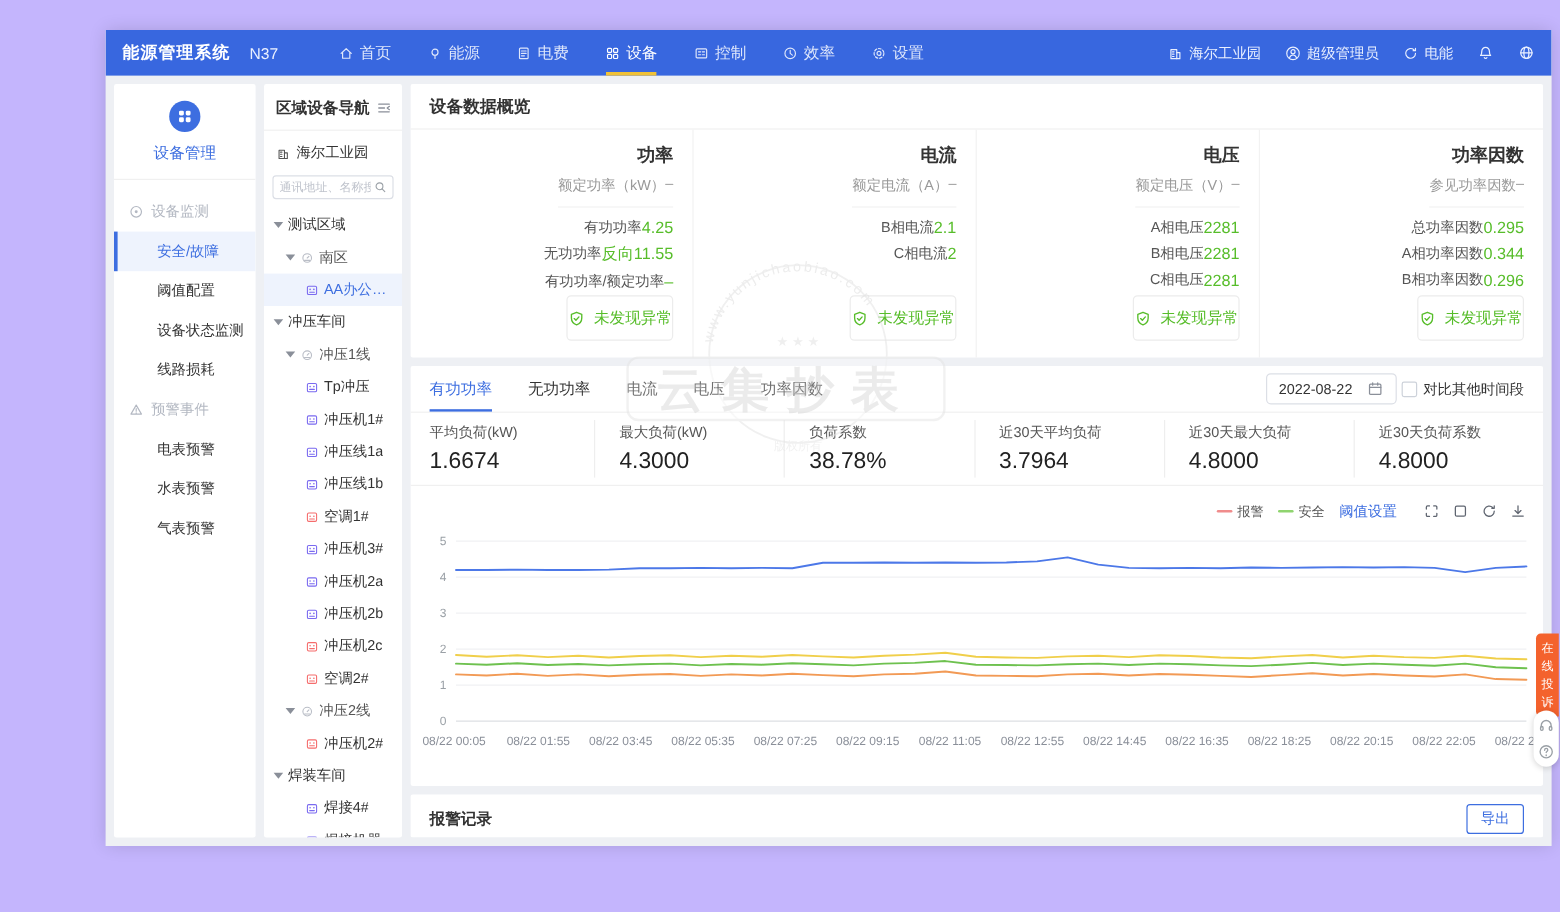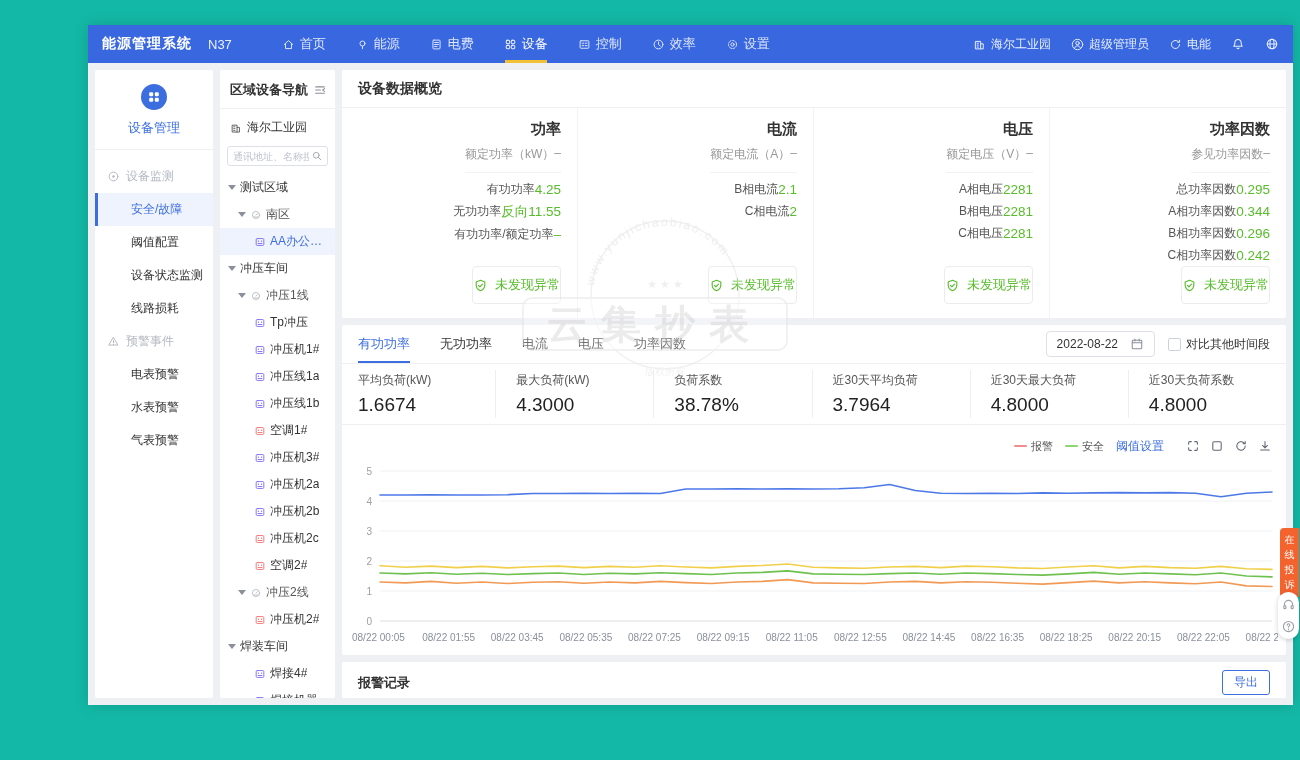--- a/index.html
+++ b/index.html
@@ -1,17 +1,17 @@
 <!DOCTYPE html>
 <html><head>
 <meta charset="utf-8">
 <style>
   * { margin:0; padding:0; box-sizing:border-box; }
   body { font-family:"Liberation Sans", sans-serif; background:#fff; }
-  .page { position:relative; width:1300px; height:760px; background:#14b8a6; overflow:hidden; }
+  .page { position:relative; width:1300px; height:760px; background:#c4b5fd; overflow:hidden; }
   .app { position:absolute; left:88px; top:25px; width:1205px; height:680px; background:#eef0f4;
          box-shadow:0 0 14px rgba(0,0,0,.15); display:flex; flex-direction:column; overflow:hidden; }
 
   
   .navbar { flex:0 0 38px; background:#3867df; display:flex; align-items:center; color:#fff; padding:0 14px; }
   .brand { font-size:14px; font-weight:bold; letter-spacing:1px; margin-right:16px; white-space:nowrap; }
   .project { font-size:13px; margin-right:35px; color:#eaf0ff; }
   .nav-menu { display:flex; height:38px; }
   .nav-item { display:flex; align-items:center; gap:5px; padding:0 15px; font-size:13px; color:#dfe7fb; cursor:pointer; position:relative; white-space:nowrap; }
   .nav-item.active { color:#fff; }
@@ -70,21 +70,21 @@
   .prow .val { color:#57bd2a; font-size:13.5px; }
   .status-btn { margin-top:auto; border:1px solid #ececec; border-radius:4px; height:38px; display:flex; align-items:center; justify-content:center; gap:7px; color:#57bd2a; font-size:13px; cursor:pointer; background:#fff; }
   .status-btn .ic { color:#57bd2a; }
 
   
   .trend { flex:1; display:flex; flex-direction:column; min-height:0; }
   .tabs-row { flex:0 0 38px; display:flex; align-items:center; padding:0 16px; border-bottom:1px solid #f0f0f0; }
   .tab { font-size:13px; color:#333; margin-right:30px; height:38px; display:flex; align-items:center; cursor:pointer; position:relative; }
   .tab.active { color:#3d6ee0; }
   .tab.active::after { content:""; position:absolute; left:0; right:0; bottom:0; height:2px; background:#3d6ee0; }
-  .tabs-right { margin-left:auto; display:flex; align-items:center; gap:13px; }
+  .tabs-right { margin-left:auto; display:flex; align-items:center; gap:4px; }
   .date-box { border:1px solid #dcdfe6; border-radius:4px; height:26px; display:flex; align-items:center; gap:12px; padding:0 10px; font-size:12px; color:#333; cursor:pointer; }
   .date-box .ic { color:#8a8f99; }
   .compare { display:flex; align-items:center; gap:5px; font-size:12px; color:#333; cursor:pointer; }
   .checkbox { width:13px; height:13px; border:1px solid #cdd2da; border-radius:2px; background:#fff; }
   .stats-row { flex:0 0 58px; display:flex; align-items:center; border-bottom:1px solid #f0f0f0; padding:6px 0; }
   .stat { flex:1; border-left:1px solid #eeeeee; padding:2px 0 2px 20px; min-width:0; }
   .stat:first-child { border-left:none; padding-left:16px; }
   .stat .lab { font-size:12px; color:#555; margin-bottom:5px; white-space:nowrap; }
   .stat .val { font-size:19px; color:#222; font-weight:500; }
   .legend-row { flex:0 0 32px; display:flex; align-items:center; padding:10px 14px 0 16px; }
@@ -600,24 +600,20 @@
                   <span>总功率因数</span>
                   <span class="val">0.295</span>
                 </div>
                 <div class="prow">
                   <span>A相功率因数</span>
                   <span class="val">0.344</span>
                 </div>
                 <div class="prow">
                   <span>B相功率因数</span>
                   <span class="val">0.296</span>
-                </div>
-                <div class="prow">
-                  <span>C相功率因数</span>
-                  <span class="val">0.242</span>
                 </div>
                 <div class="status-btn">
                   <span class="ic">
                     <svg class="" width="15" height="15" viewBox="0 0 16 16" fill="none" stroke="currentColor" stroke-width="1.2" stroke-linecap="round" stroke-linejoin="round">
                       <path d="M8 2.4l4.6 1.8v3.3c0 3-1.8 5.1-4.6 6.1-2.8-1-4.6-3.1-4.6-6.1V4.2z"></path>
                       <path d="M5.9 8l1.5 1.5 2.7-3"></path>
                     </svg>
                   </span>
                   <span>未发现异常</span>
                 </div>

